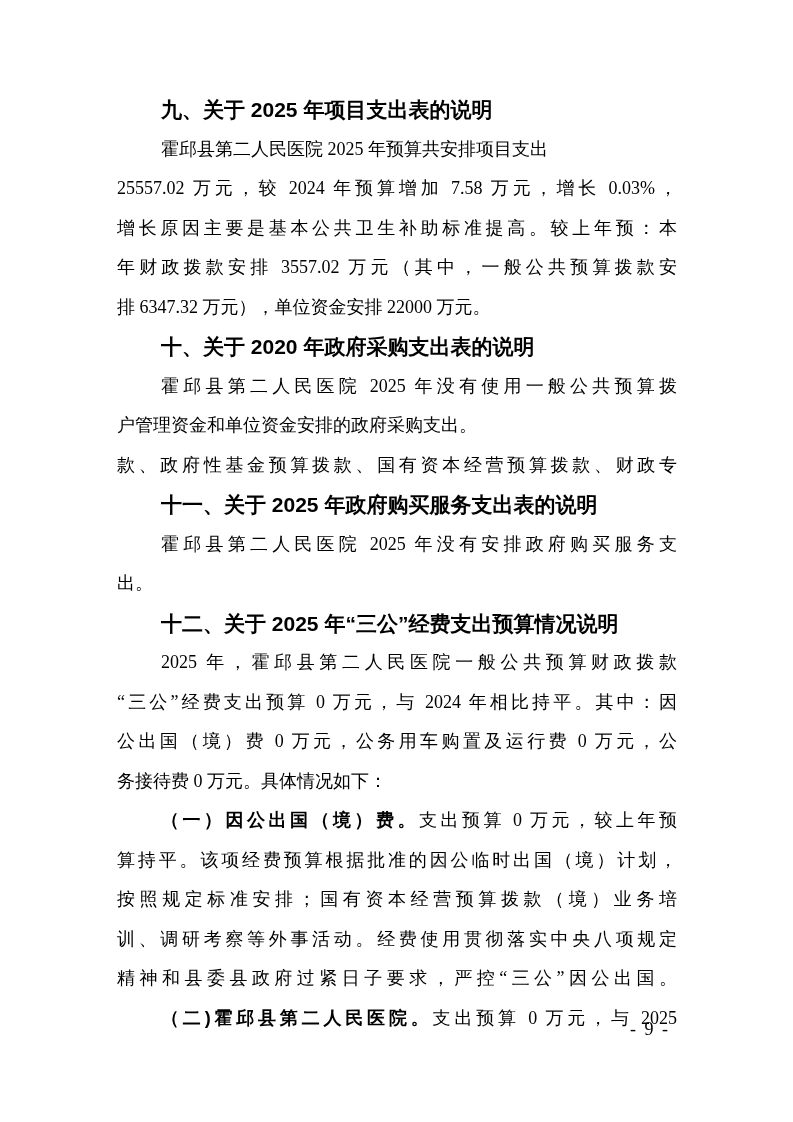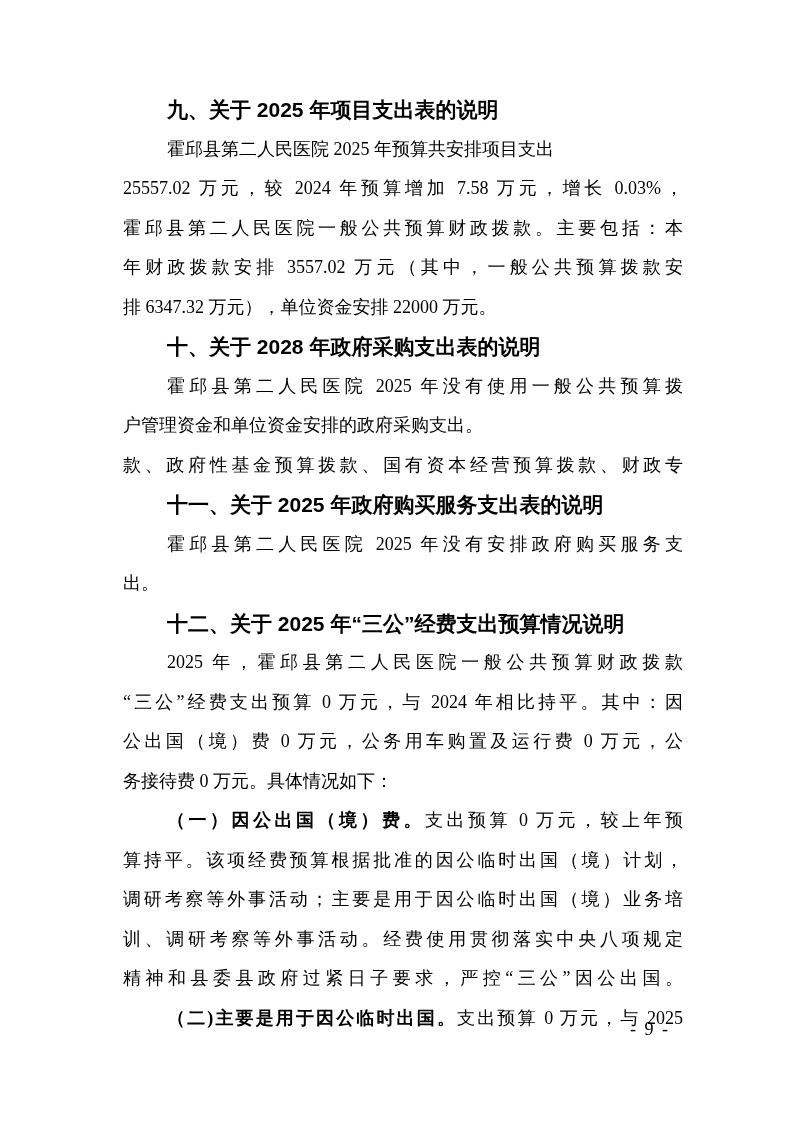--- a/index.html
+++ b/index.html
@@ -11,21 +11,21 @@
     position: relative;
     width: 793px;
     height: 1122px;
     background: #ffffff;
     color: #000000;
     font-family: "Liberation Serif", "DejaVu Serif", serif;
     overflow: hidden;
   }
   .content {
     position: absolute;
-    left: 123px;
+    left: 117px;
     top: 90px;
     width: 560px;
   }
   .line {
     height: 39.5px;
     line-height: 39.5px;
     font-size: 18px;
     white-space: normal;
     overflow: visible;
   }
@@ -39,21 +39,21 @@
     text-indent: 44px;
   }
   
   .heading {
     font-family: "Liberation Sans", "DejaVu Sans", sans-serif;
     font-weight: bold;
     font-size: 21px;
   }
   
   .lead {
-    font-family: Liberation Serif, serif;
+    font-family: Liberation Sans, sans-serif;
     font-weight: bold;
   }
   .page-number {
     position: absolute;
     top: 1018px;
     right: 123px;
     font-size: 18px;
     line-height: 22px;
     letter-spacing: 2px;
     font-family: "Liberation Serif", "DejaVu Serif", serif;
@@ -61,47 +61,47 @@
 </style>
 </head>
 <body>
 
 <div class="page">
   <div class="content">
 
     <div class="line heading i">九、关于 2025 年项目支出表的说明</div>
     <div class="line i">霍邱县第二人民医院 2025 年预算共安排项目支出</div>
     <div class="line j">25557.02 万元，较 2024 年预算增加 7.58 万元，增长 0.03%，</div>
-    <div class="line j">霍邱县第二人民医院一般公共预算财政拨款。主要包括：本</div>
+    <div class="line j">增长原因主要是基本公共卫生补助标准提高。较上年预：本</div>
     <div class="line j">年财政拨款安排 3557.02 万元（其中，一般公共预算拨款安</div>
     <div class="line">排 6347.32 万元），单位资金安排 22000 万元。</div>
 
-    <div class="line heading i">十、关于 2028 年政府采购支出表的说明</div>
+    <div class="line heading i">十、关于 2020 年政府采购支出表的说明</div>
     <div class="line j i">霍邱县第二人民医院 2025 年没有使用一般公共预算拨</div>
     <div class="line">户管理资金和单位资金安排的政府采购支出。</div>
     <div class="line j">款、政府性基金预算拨款、国有资本经营预算拨款、财政专</div>
 
     <div class="line heading i">十一、关于 2025 年政府购买服务支出表的说明</div>
     <div class="line j i">霍邱县第二人民医院 2025 年没有安排政府购买服务支</div>
     <div class="line">出。</div>
 
     <div class="line heading i">十二、关于 2025 年“三公”经费支出预算情况说明</div>
     <div class="line j i">2025 年，霍邱县第二人民医院一般公共预算财政拨款</div>
     <div class="line j">“三公”经费支出预算 0 万元，与 2024 年相比持平。其中：因</div>
     <div class="line j">公出国（境）费 0 万元，公务用车购置及运行费 0 万元，公</div>
     <div class="line">务接待费 0 万元。具体情况如下：</div>
 
     <div class="line j i">
       <span class="lead">（一）因公出国（境）费。</span><span>支出预算 0 万元，较上年预</span>
     </div>
     <div class="line j">算持平。该项经费预算根据批准的因公临时出国（境）计划，</div>
-    <div class="line j">调研考察等外事活动；主要是用于因公临时出国（境）业务培</div>
+    <div class="line j">按照规定标准安排；国有资本经营预算拨款（境）业务培</div>
     <div class="line j">训、调研考察等外事活动。经费使用贯彻落实中央八项规定</div>
     <div class="line j">精神和县委县政府过紧日子要求，严控“三公”因公出国。</div>
 
     <div class="line j i">
-      <span class="lead">（二)主要是用于因公临时出国。</span><span>支出预算 0 万元，与 2025</span>
+      <span class="lead">（二)霍邱县第二人民医院。</span><span>支出预算 0 万元，与 2025</span>
     </div>
 
   </div>
 
   <div class="page-number">- 9 -</div>
 </div>
 
 </body></html>

